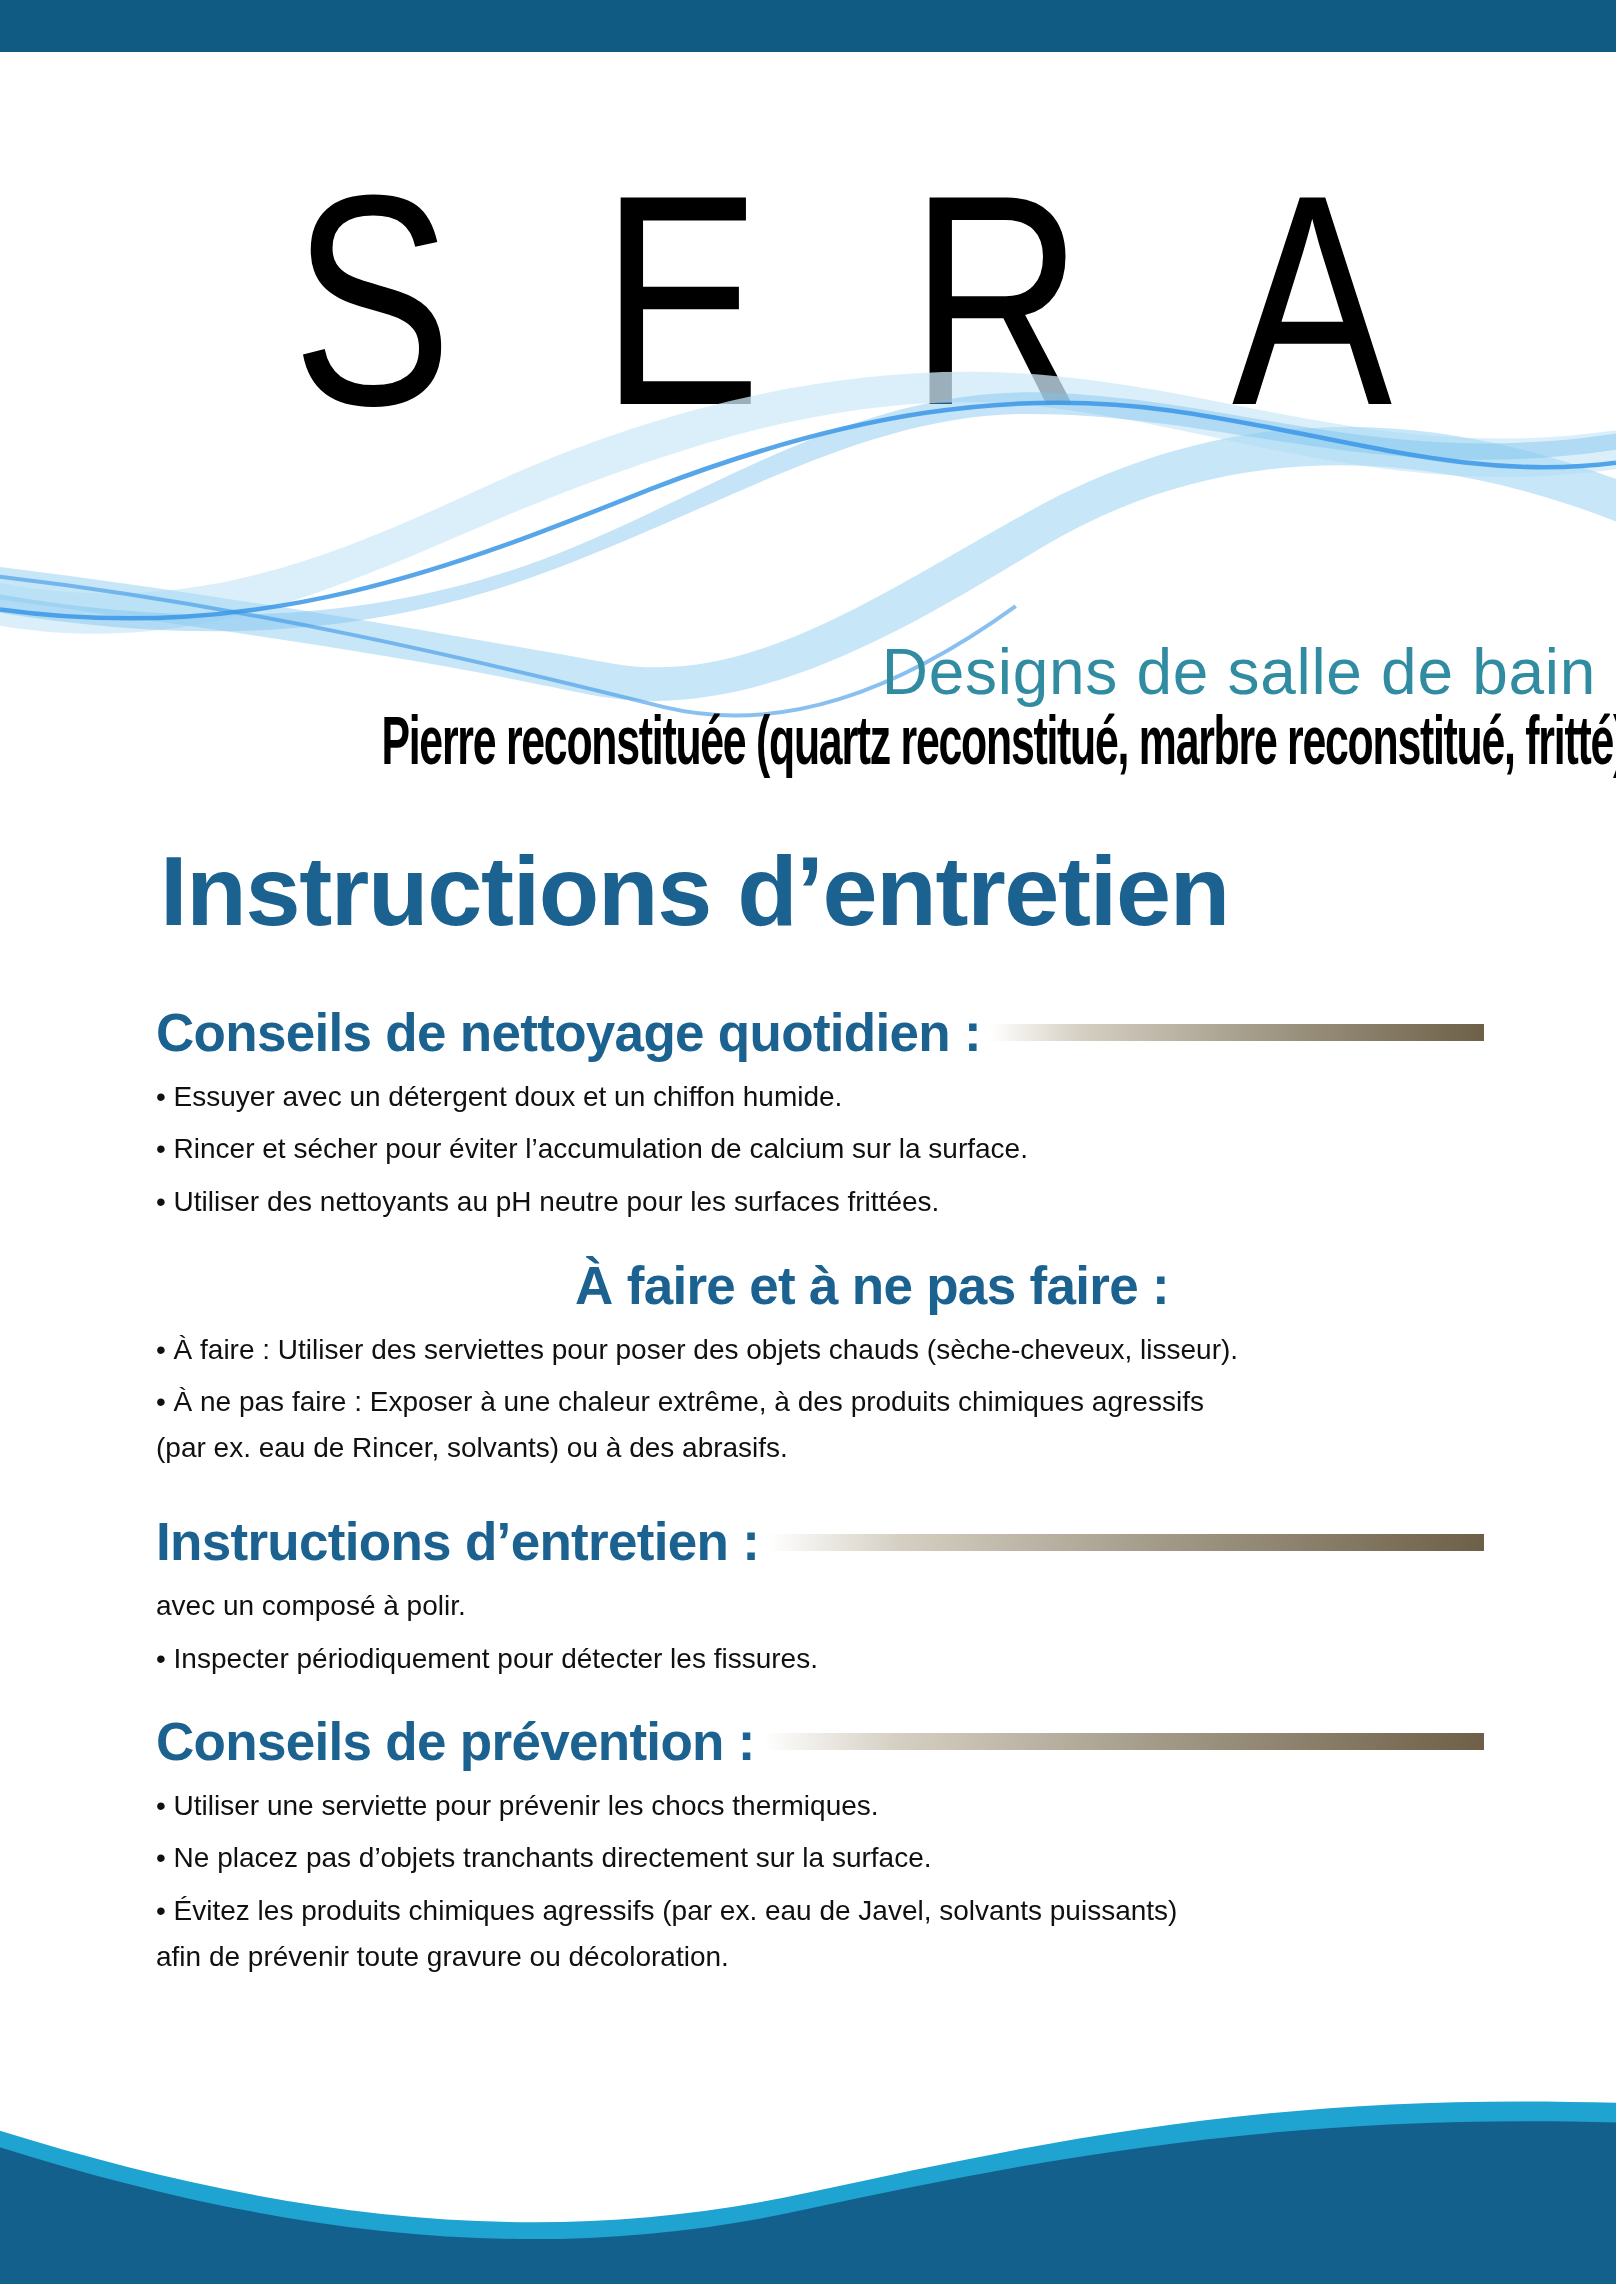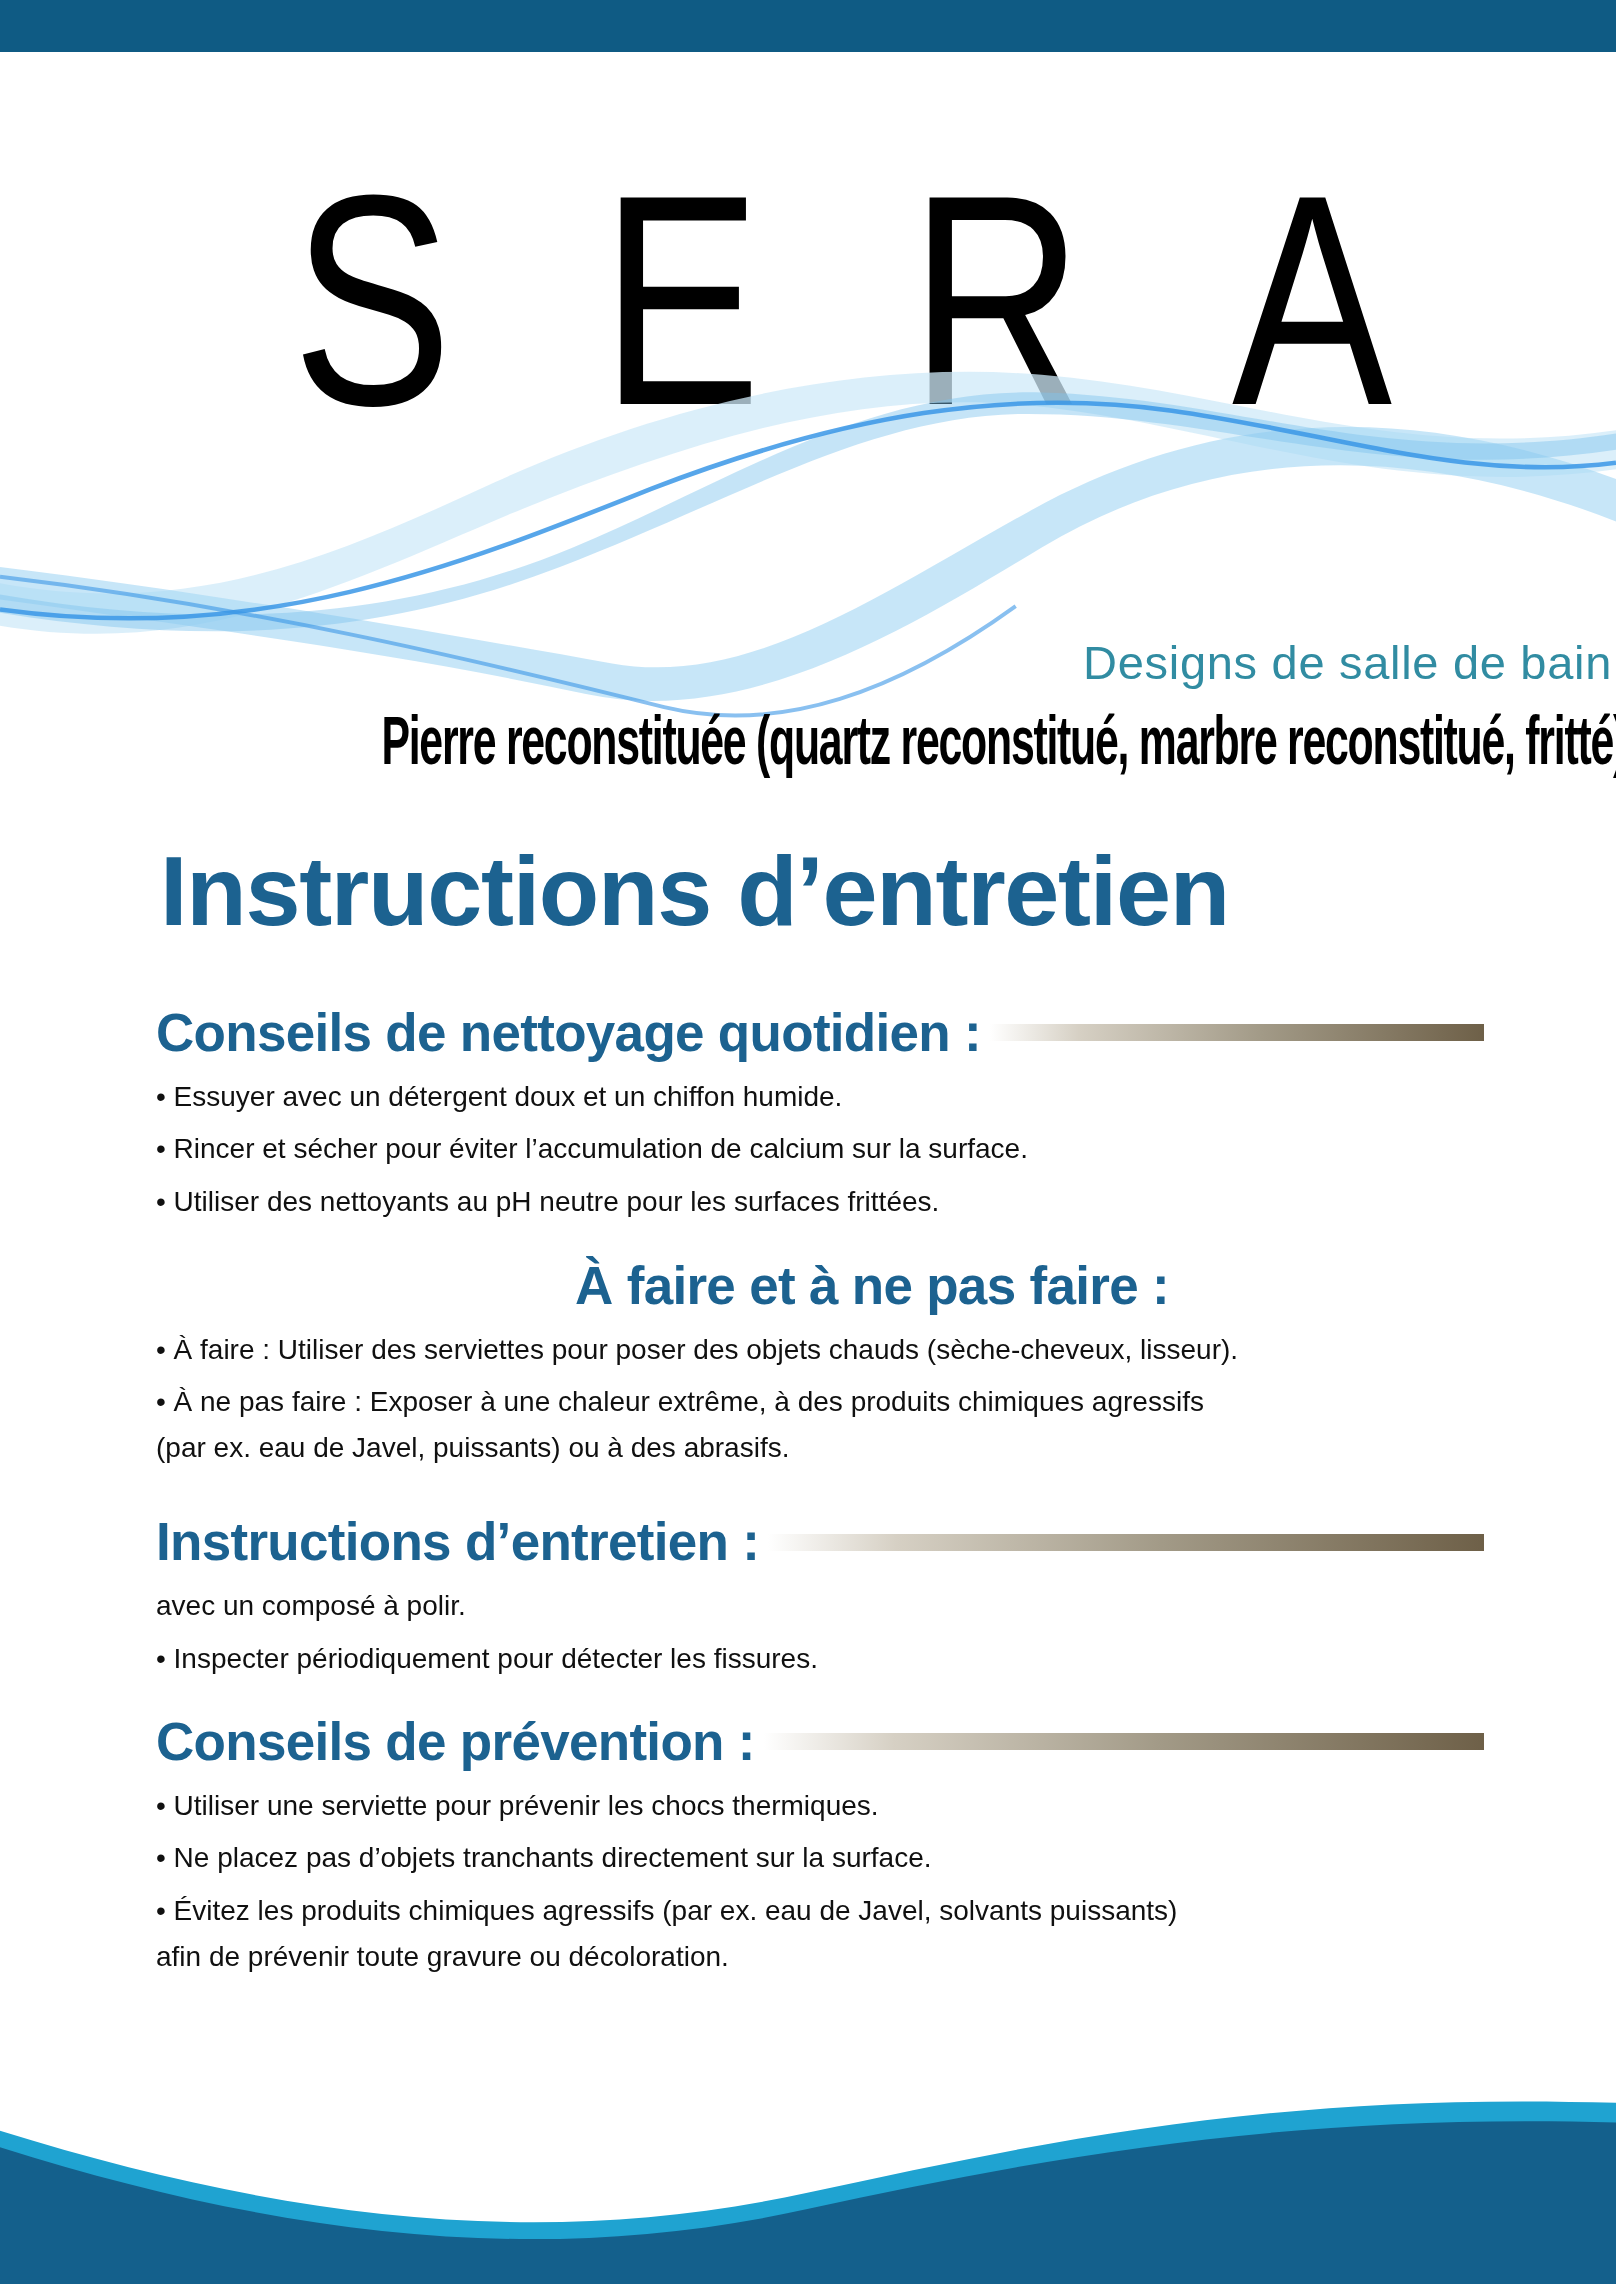--- a/index.html
+++ b/index.html
@@ -25,22 +25,22 @@
     transform:scaleX(0.80);
     color:#000;white-space:nowrap;
   }
   
   .header-waves{
     position:absolute;left:0;top:352px;width:1616px;height:404px;
     pointer-events:none;
   }
   
   .tagline{
-    position:absolute;top:635px;right:4px;
-    font-size:47px;font-weight:400;color:#318CA2;
+    position:absolute;top:635px;right:20px;
+    font-size:64px;font-weight:400;color:#318CA2;
     letter-spacing:0.7px;white-space:nowrap;
   }
   
   .material-wrap{margin-top:277px;text-align:center;white-space:nowrap;}
   .material{
     display:inline-block;
     font-size:69px;font-weight:700;letter-spacing:-2px;
     transform:scaleX(0.62);transform-origin:center;
     color:#000;line-height:1.2;
   }
@@ -126,21 +126,21 @@
     <div class="sec-head m-s2">
       <span>À faire et à ne pas faire :</span>
       <span class="sec-bar"></span>
     </div>
     <div class="bullets">
       <div class="bullet">
         <span class="b-line first">À faire : Utiliser des serviettes pour poser des objets chauds (sèche-cheveux, lisseur).</span>
       </div>
       <div class="bullet">
         <span class="b-line first">À ne pas faire : Exposer à une chaleur extrême, à des produits chimiques agressifs</span>
-        <span class="b-line">(par ex. eau de Javel, puissants) ou à des abrasifs.</span>
+        <span class="b-line">(par ex. eau de Rincer, solvants) ou à des abrasifs.</span>
       </div>
     </div>
 
     <div class="sec-head m-s3">
       <span>Instructions d’entretien :</span>
       <span class="sec-bar"></span>
     </div>
     <div class="bullets">
       <div class="bullet">
         <span class="b-line">avec un composé à polir.</span>

